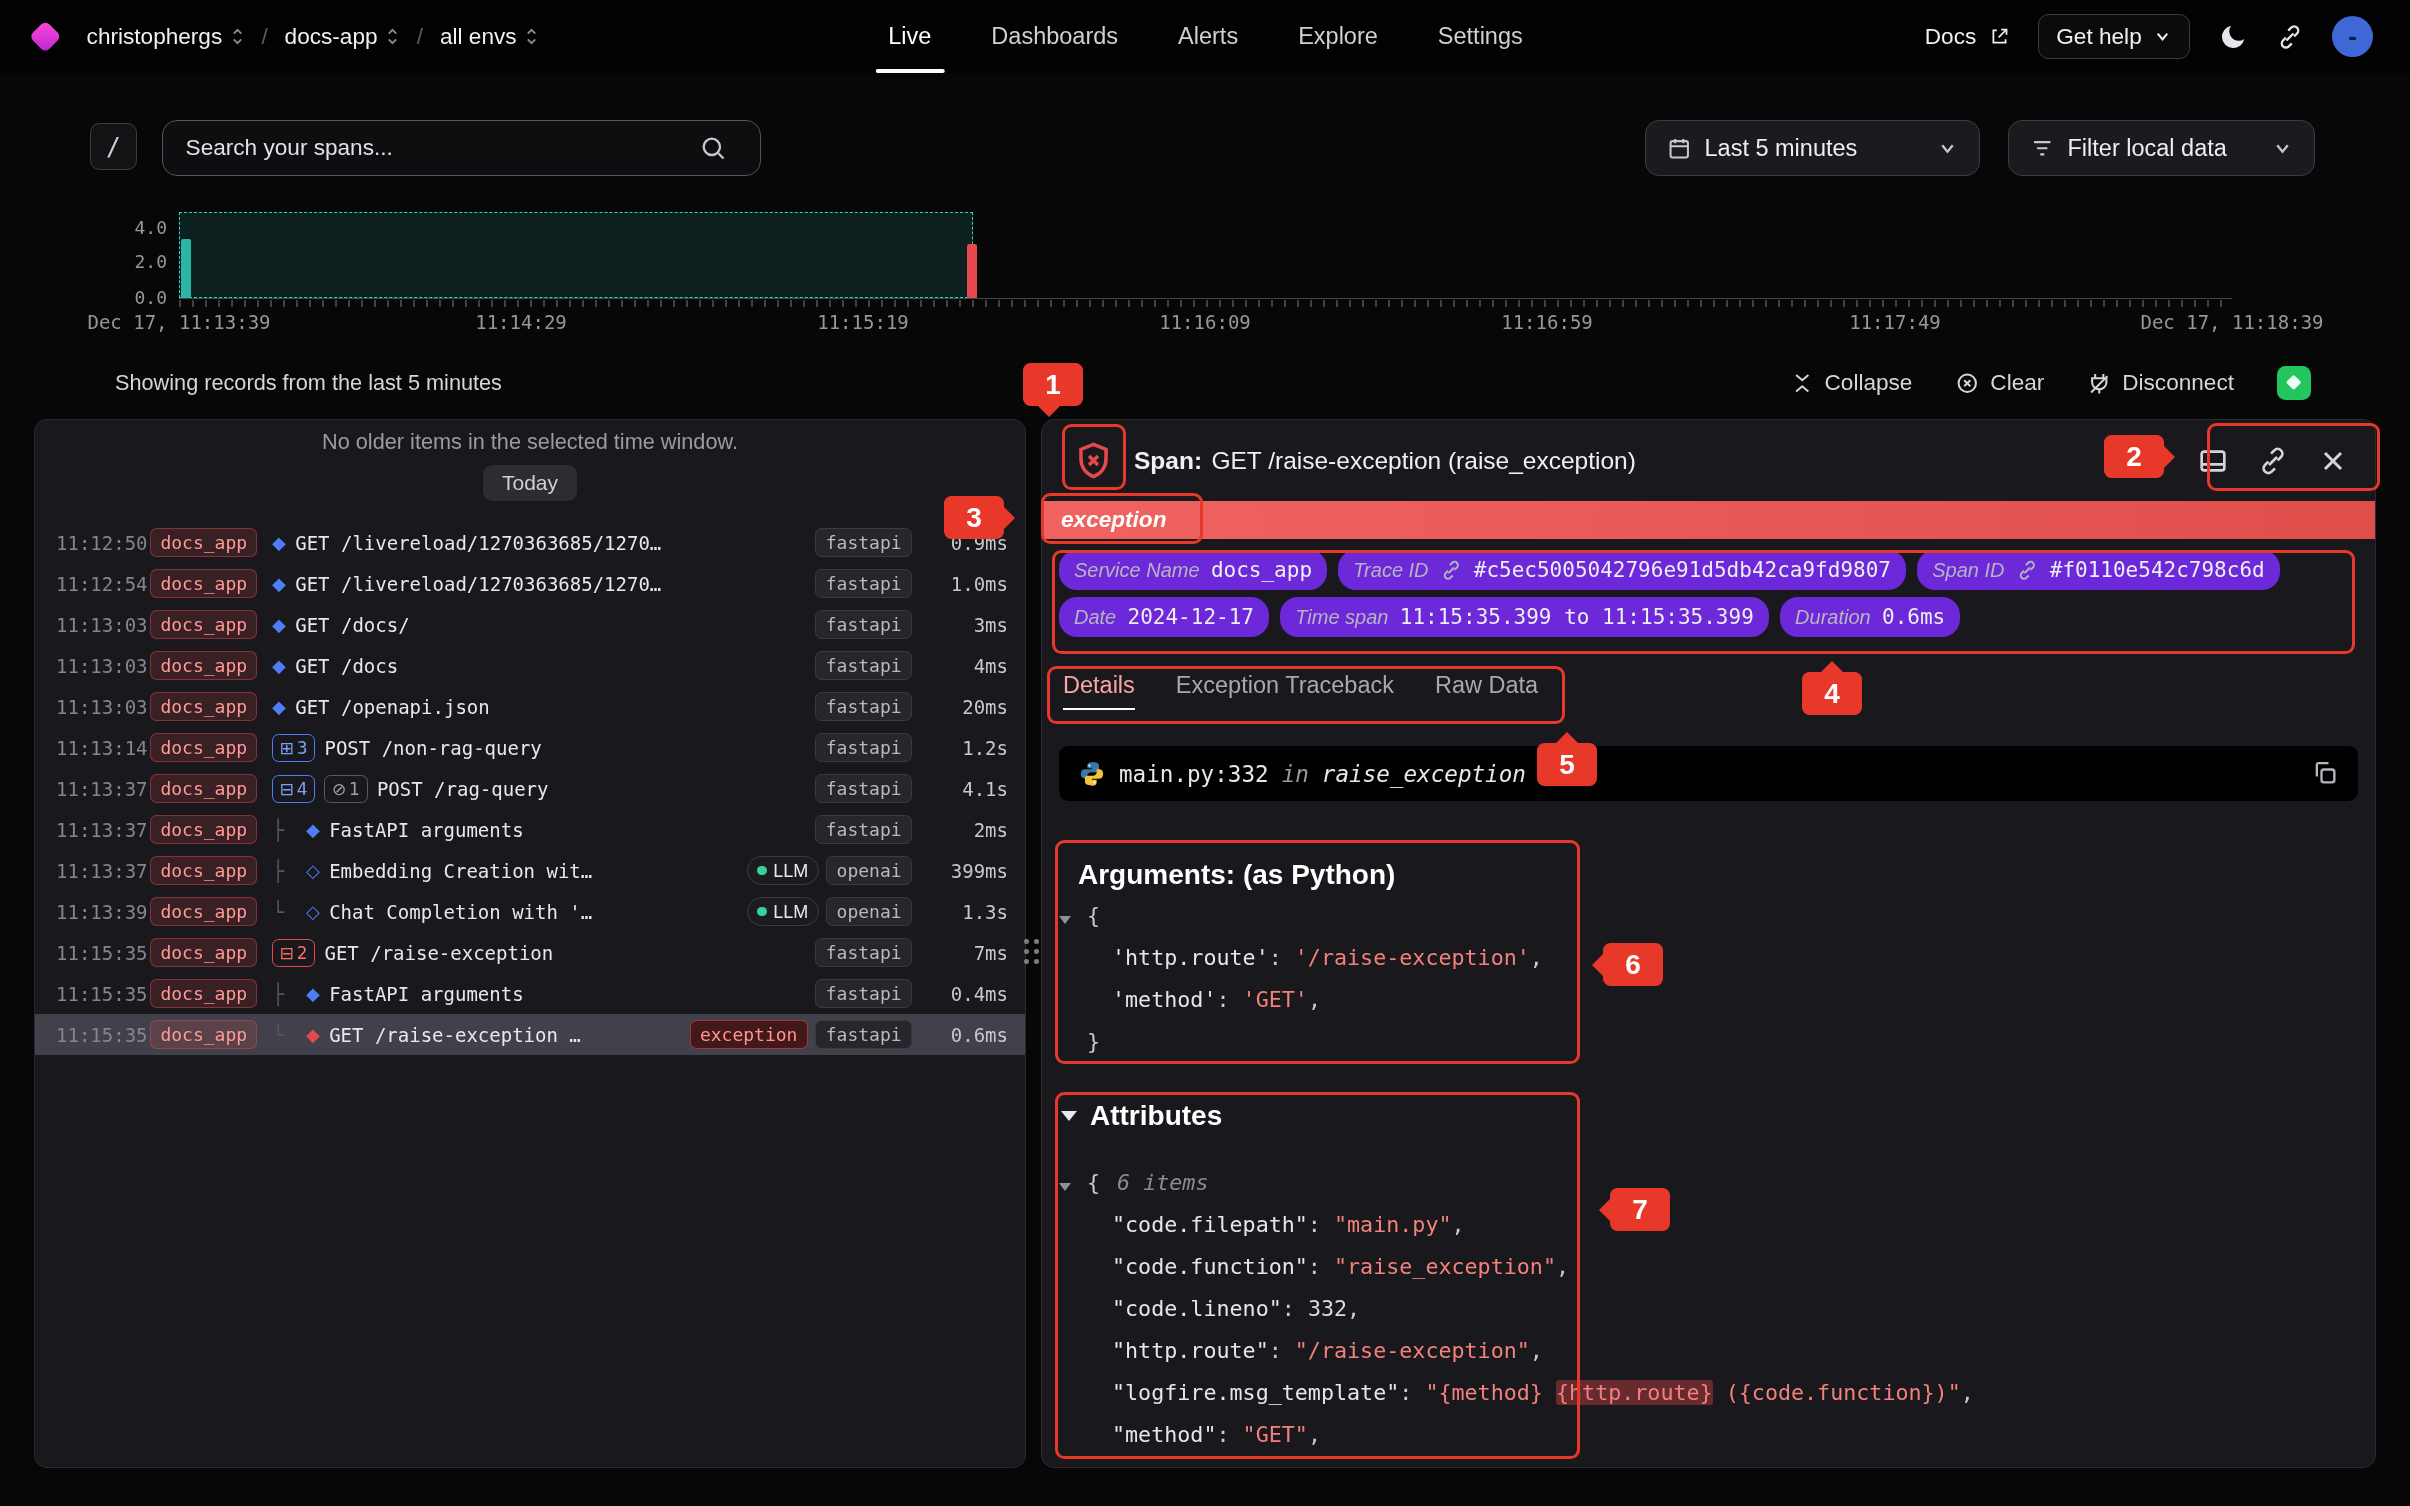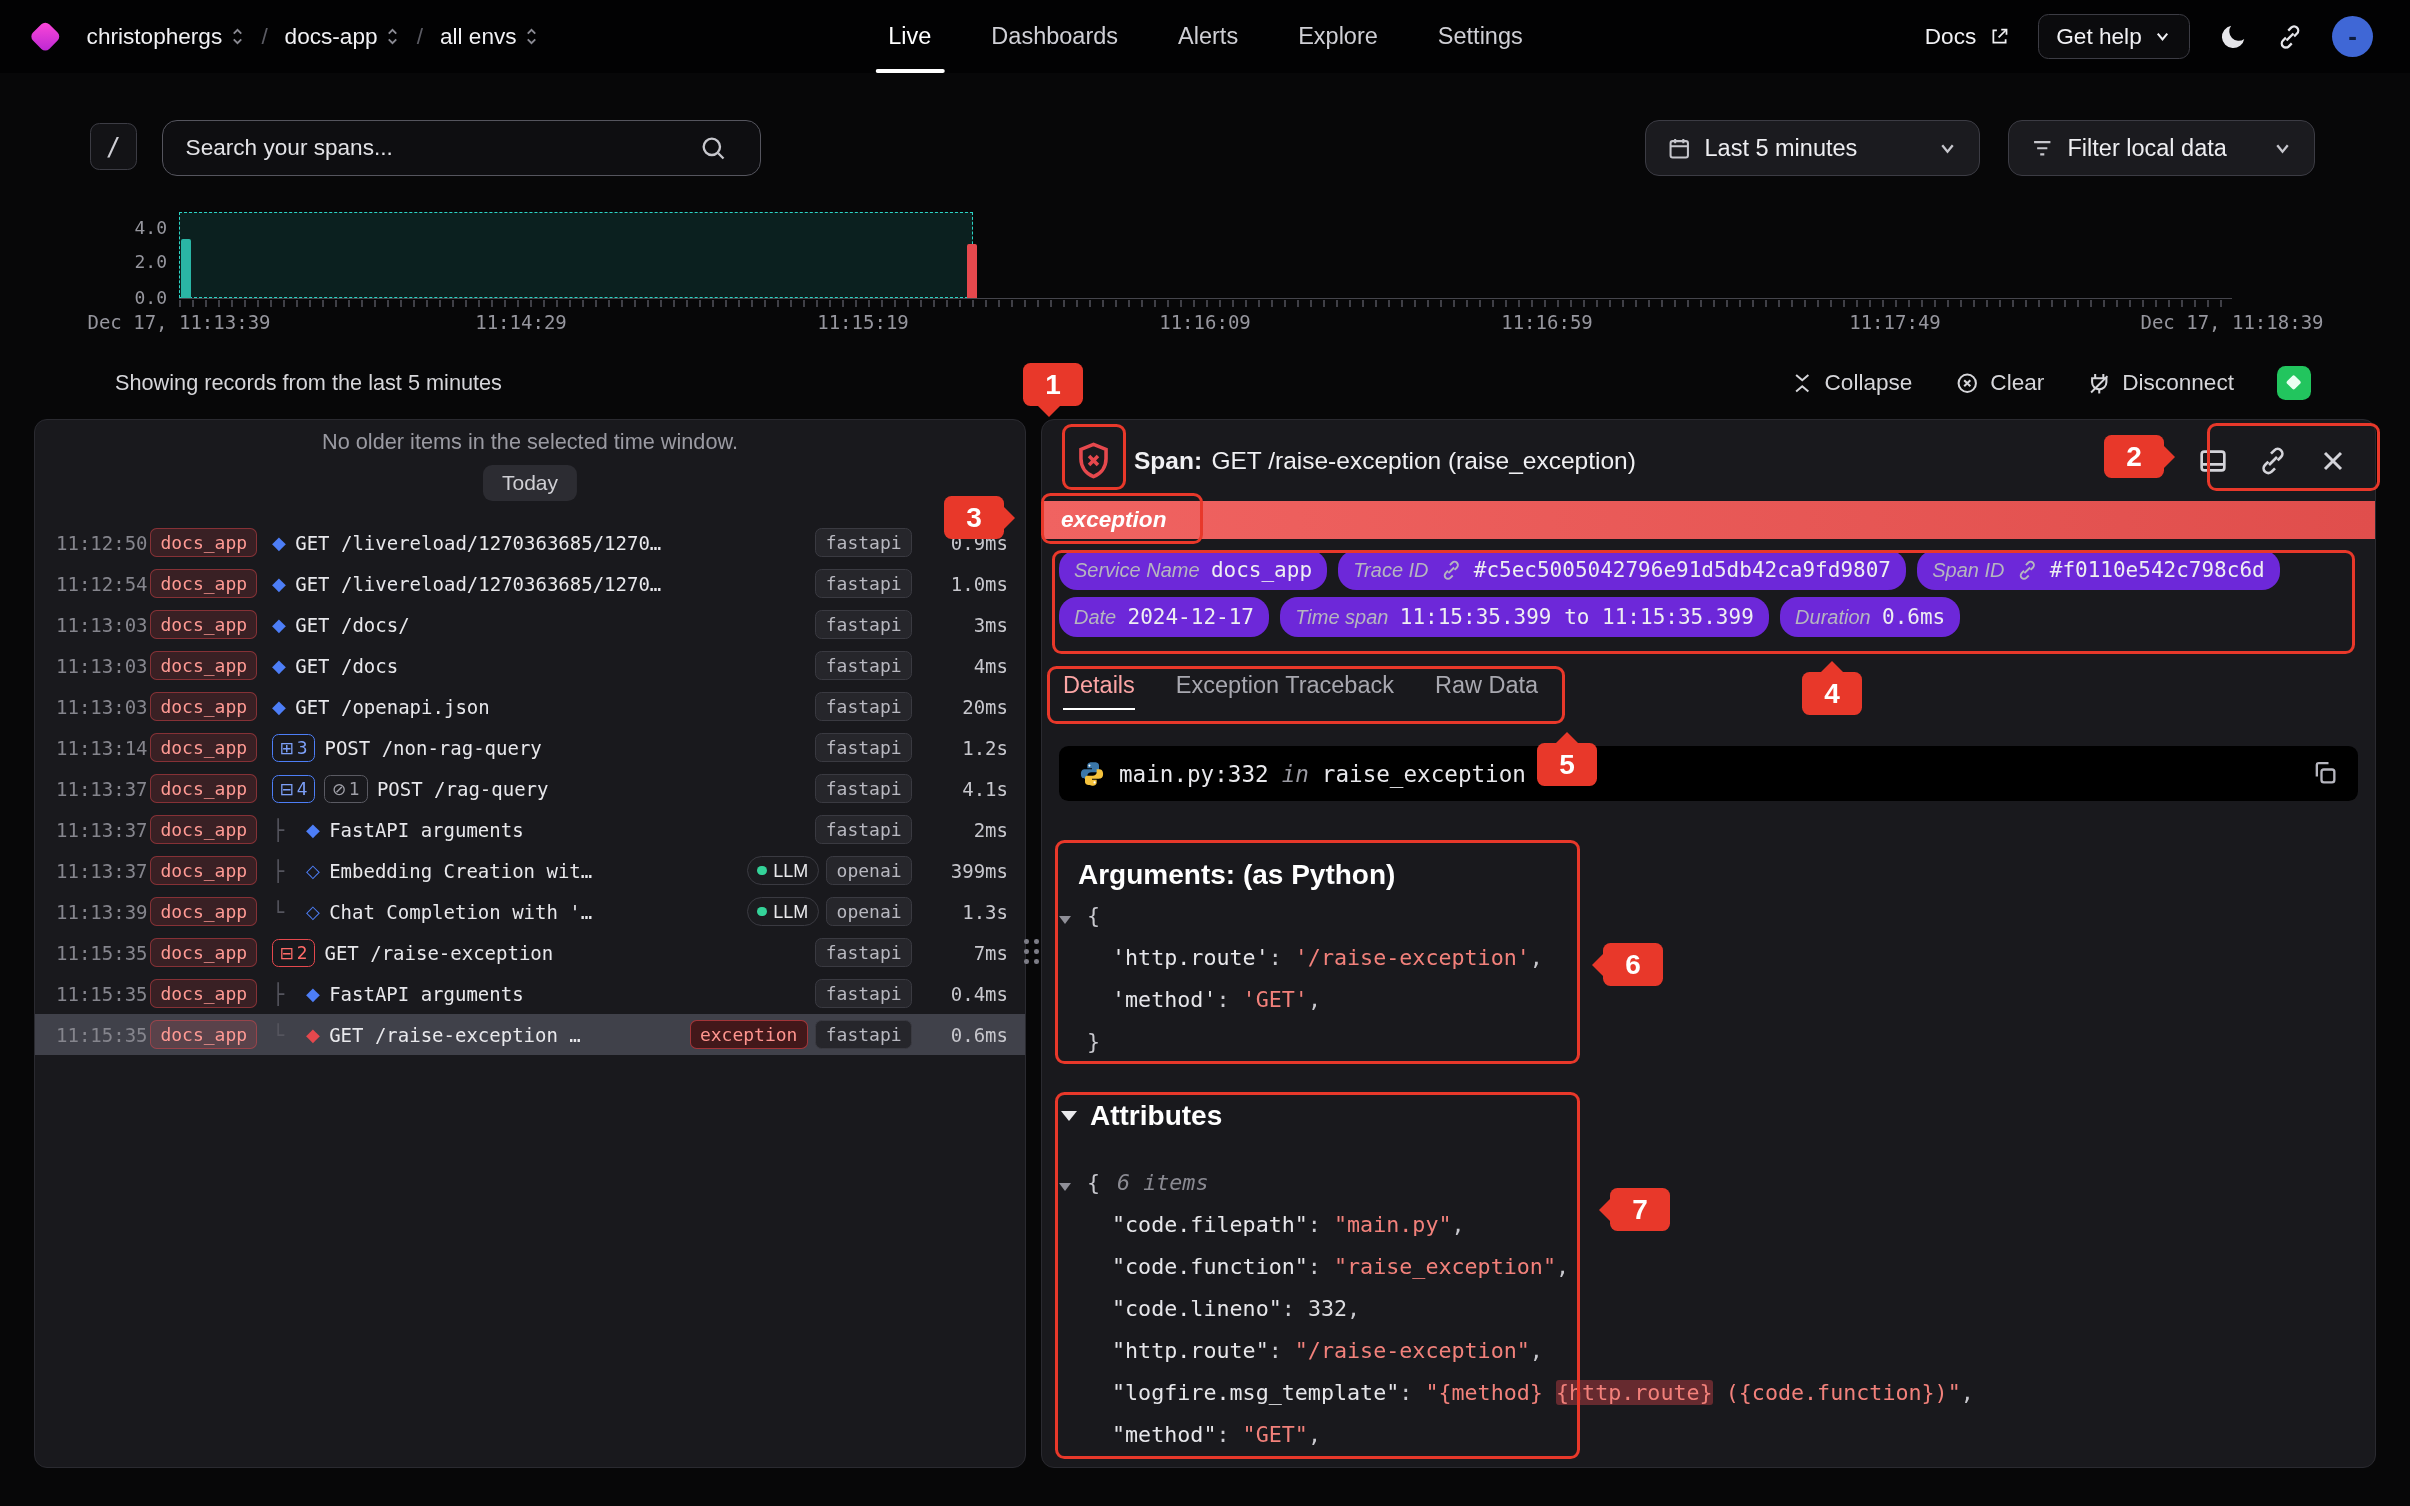--- a/index.html
+++ b/index.html
@@ -97,21 +97,21 @@
   .meta-row.r2{top:177px}
   .chip{display:inline-flex;align-items:center;gap:11.3px;height:40px;background:#6d28d9;border-radius:18px;padding:0 15px;font-size:20px}
   .chip i{color:#b6b6bf}
   .chip .val{font-family:"DejaVu Sans Mono",monospace;font-size:21px;color:#eeeef2}
   .detail-tabs{position:absolute;left:21px;top:252px;display:flex;gap:41px;font-size:23.5px}
   .dtab{color:#a8a8b0;padding-bottom:9.4px;cursor:pointer}
   .dtab.active{color:#fca5a5;border-bottom:2.8px solid #fff}
   .source-box{position:absolute;left:17px;right:17px;top:326px;height:55px;background:#000000;border-radius:9.4px;display:flex;align-items:center;gap:13px;padding:0 19px;font-size:22.6px}
   .source-box .loc{color:#e8e8ec}
   .inword{color:#9a9aa2;font-style:italic}
-  .func{color:#e8e8ec}
+  .func{font-style:italic;color:#e8e8ec}
   .copy-btn{position:absolute;right:19px;top:13px;cursor:pointer}
   .sec-title{position:absolute;left:19px;font-size:28px;font-weight:bold;color:#fff;display:flex;align-items:center}
   .args-title{top:439px;left:36px}
   .attrs-title{top:680px}
   .tri{display:inline-block;width:0;height:0;border-left:8.5px solid transparent;border-right:8.5px solid transparent;border-top:10.4px solid #e9e9ec;margin-right:13px}
   .code{position:absolute;left:17px;right:17px;font-family:"DejaVu Sans Mono",monospace;font-size:21.7px;white-space:pre}
   .args-code{top:475px}
   .attrs-code{top:742px}
   .code-line{height:42px;line-height:42px}
   .code-line.ind{padding-left:53px}

